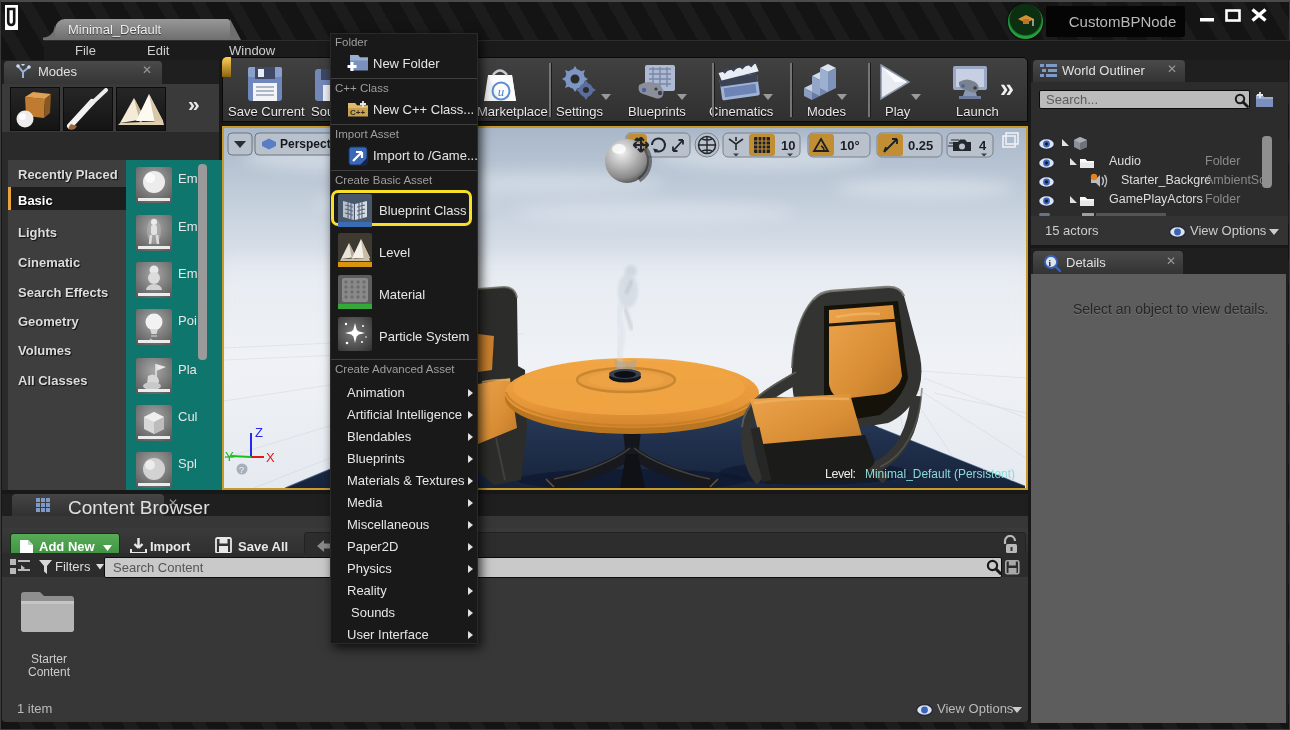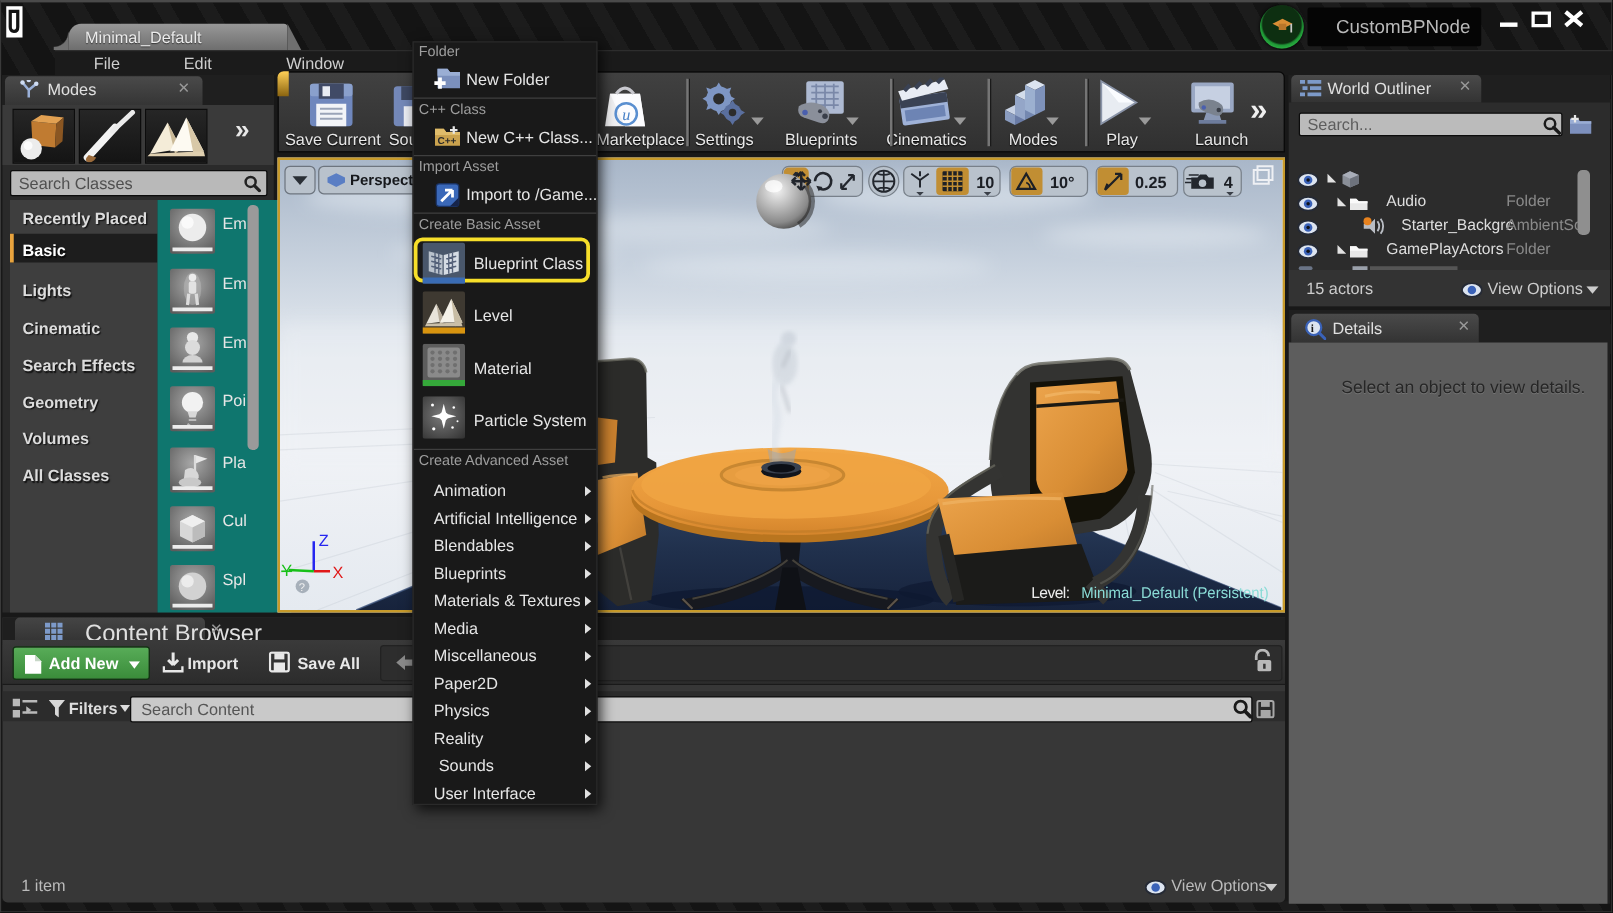--- a/index.html
+++ b/index.html
@@ -76,21 +76,21 @@
 
 
 #details { left:1031px; top:248px; width:257px; height:475px; background:#1f1f1f; }
 #dettab { left:2px; top:3px; width:150px; height:23px; background:linear-gradient(#4a4a4a,#333); border-radius:4px 4px 0 0;}
 #detbody { left:0px; top:26px; width:255px; height:449px; background:#5d5d5d; }
 
 
 #cb { left:2px; top:494px; width:1026px; height:228px; background:#373737; border-radius:0 0 4px 4px;}
 #cbtabrow { left:0; top:0; width:1026px; height:22px; background:#1f1f1f; }
 #cbtab { left:10px; top:0; width:152px; height:22px; background:linear-gradient(#454545,#313131); border-radius:4px 4px 0 0;}
-#cbbar { left:0; top:18px; width:1026px; height:36px; background:linear-gradient(#3a3a3a,#2c2c2c); border-bottom:1px solid #1a1a1a;}
+#cbbar { left:0; top:34px; width:1026px; height:36px; background:linear-gradient(#3a3a3a,#2c2c2c); border-bottom:1px solid #1a1a1a;}
 #cbbar2 { left:302px; top:4px; width:722px; height:29px; background:#2d2d2d; border:1px solid #222; border-radius:3px; }
 #addnew { left:8px; top:5px; width:110px; height:27px; background:linear-gradient(#58ac58,#3a8c3a); border:1px solid #123312; border-radius:3px;
   color:#fff; font-weight:bold; font-size:13px; }
 #cbfilter { left:0; top:59px; width:1026px; height:24px; background:#2c2c2c; }
 #cbsearch { left:102px; top:4px; width:898px; height:21px; background:#c9c9c9; border:1px solid #0c0c0c; border-radius:2px;
   color:#555; font-size:13px; line-height:19px; padding-left:8px;}
 #cbbody { left:0; top:83px; width:1026px; height:118px; }
 #cbfoot { left:0; top:201px; width:1026px; height:27px; color:#bbb; font-size:13px; }
 
 
@@ -177,26 +177,20 @@
     <div class="modebtn abs" style="left:114px">
         <svg width="48" height="42">
           <path d="M3 35 L17 10 L28 31 Z" fill="#f4ecd8"></path>
           <path d="M17 10 L28 31 L23 35 Z" fill="#c9b896"></path>
           <path d="M19 33 L32 6 L46 33 Z" fill="#fdfaf2"></path>
           <path d="M32 6 L46 33 L38 36 Z" fill="#d8c8a8"></path>
           <path d="M1 37 L47 37 L46 33 L3 35 Z" fill="#e0d0b0"></path>
         </svg>
       </div>
     <span class="abs" style="left:186px;top:8px;color:#e8e8e8;font-size:21px;font-weight:bold">»</span>
-  </div>
-  <div id="modesearch" class="abs">Search Classes
-    <svg class="abs" style="right:4px;top:3px" width="14" height="14">
-        <circle cx="5.5" cy="5.5" r="4" fill="none" stroke="#222" stroke-width="2"></circle>
-        <path d="M8.5 8.5 L12.5 12.5" stroke="#222" stroke-width="2.6" stroke-linecap="round"></path>
-      </svg>
   </div>
   <div id="catcol" class="abs">
     <div id="catsel" class="abs"></div>
     <div class="cat" style="top:7px">Recently Placed</div>
     <div class="cat" style="top:33px;color:#fff">Basic</div>
     <div class="cat" style="top:65px">Lights</div>
     <div class="cat" style="top:95px">Cinematic</div>
     <div class="cat" style="top:125px">Search Effects</div>
     <div class="cat" style="top:154px">Geometry</div>
     <div class="cat" style="top:183px">Volumes</div>
@@ -715,34 +709,42 @@
           <rect x="0" y="1" width="6" height="6"></rect>
           <rect x="8" y="2" width="12" height="2"></rect>
           <rect x="0" y="10" width="6" height="6"></rect>
           <rect x="8" y="11" width="12" height="2"></rect>
         </g>
         <path d="M11 7 l4 3 -4 3" fill="#b9b9b9"></path>
       </svg>
     <svg class="abs" style="left:37px;top:7px" width="14" height="14">
         <path d="M0 0 h13 l-5 6 v8 l-3 -2.5 v-5.5 Z" fill="#d8d8d8"></path>
       </svg>
-    <span class="abs" style="left:53px;top:6px;font-size:13px;font-weight:bold;color:#ddd">Filters</span>
+    <span class="abs" style="left:53px;top:6px;font-size:13px;font-weight:normal;color:#ddd">Filters</span>
     <svg class="abs" style="left:94px;top:11px" width="9" height="7">
         <path d="M0 0 h8 l-4 5.5 Z" fill="#ddd"></path>
       </svg>
     <div id="cbsearch" class="abs">Search Content</div>
     <svg class="abs" style="left:984px;top:6px" width="16" height="16">
         <circle cx="6.5" cy="6.5" r="4.6" fill="none" stroke="#1a1a1a" stroke-width="2.2"></circle>
         <path d="M10 10 L14.5 14.5" stroke="#1a1a1a" stroke-width="3" stroke-linecap="round"></path>
       </svg>
     <svg class="abs" style="left:1003px;top:7px" width="15" height="15">
         <rect x="0.8" y="0.8" width="13" height="13" rx="1.5" fill="none" stroke="#a8a8a8" stroke-width="1.6"></rect>
         <rect x="3.8" y="1" width="7" height="4.5" fill="#a8a8a8"></rect>
         <rect x="3.5" y="8" width="8" height="6" fill="#a8a8a8"></rect>
       </svg>
+  </div>
+  <div id="cbbody" class="abs">
+    <svg class="abs" style="left:17px;top:10px" width="57" height="48">
+        <path d="M2 8 a3 3 0 0 1 3 -3 h16 l4 4 h27 a3 3 0 0 1 3 3 v30 a3 3 0 0 1 -3 3 h-47 a3 3 0 0 1 -3 -3 Z" fill="#8f8f8f"></path>
+        <path d="M2 14 h53 v28 a3 3 0 0 1 -3 3 h-47 a3 3 0 0 1 -3 -3 Z" fill="#b5b5b5"></path>
+        <path d="M2 14 h53 v3 h-53 Z" fill="#c5c5c5"></path>
+      </svg>
+    <span class="abs" style="left:24px;top:76px;width:46px;text-align:center;font-size:12px;color:#ccc;line-height:13px">Starter Content</span>
   </div>
   <div id="cbfoot" class="abs">
       <span class="abs" style="left:15px;top:6px">1 item</span>
     <span class="abs" style="left:935px;top:6px">View Options</span>
     <svg class="abs" style="left:914px;top:9px" width="17" height="12">
         <ellipse cx="8.5" cy="6" rx="8" ry="5.5" fill="#dce4f0" stroke="#252a35" stroke-width="1.5"></ellipse>
         <circle cx="8.5" cy="6" r="3.4" fill="#3a62b8"></circle>
       </svg>
     <svg class="abs" style="left:1010px;top:12px" width="10" height="7">
         <path d="M0 0 h10 l-5 6 Z" fill="#ccc"></path>

